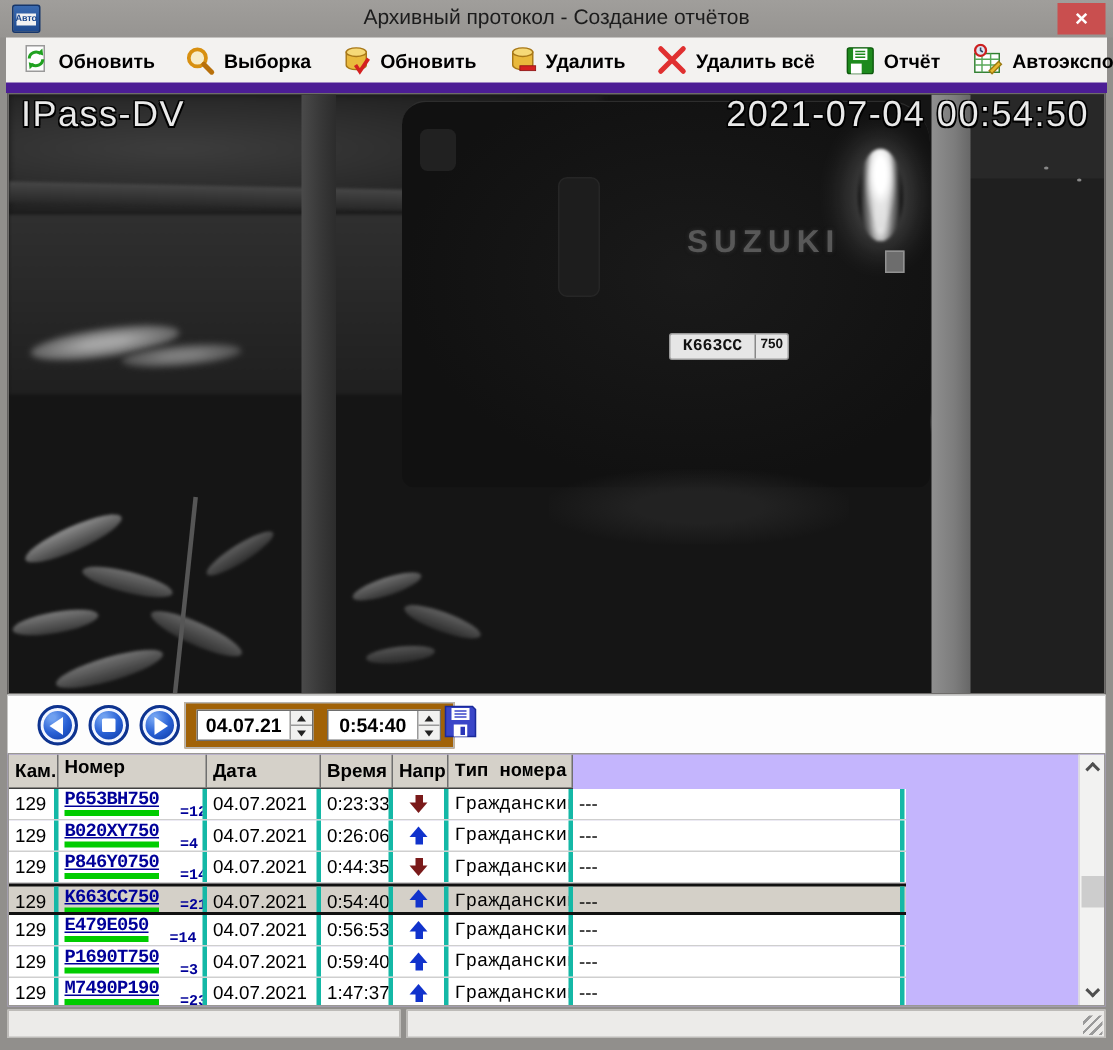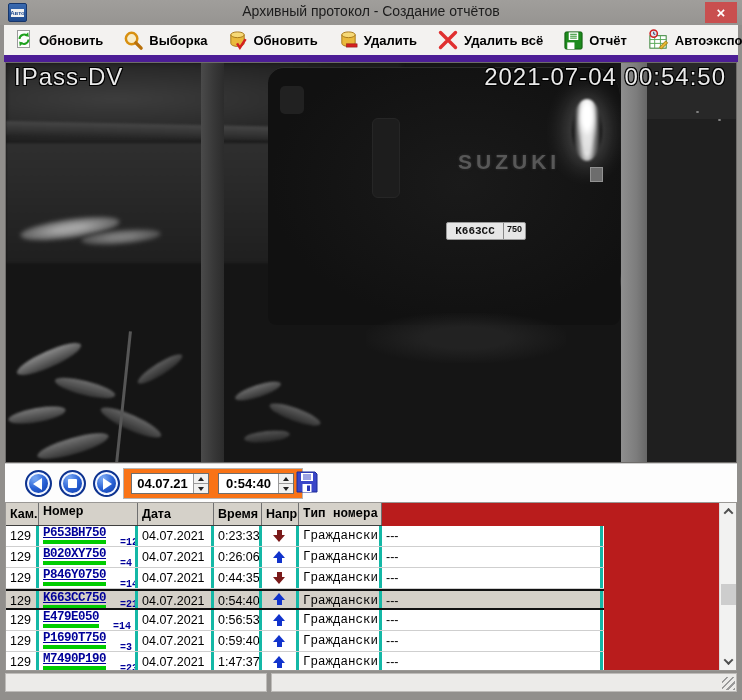--- a/index.html
+++ b/index.html
@@ -49,32 +49,32 @@
   .leaf{position:absolute;border-radius:50%;filter:blur(1px);}
   .branch{position:absolute;left:116px;top:268px;width:3px;height:133px;background:#565656;transform:rotate(6deg);z-index:12;}
   .groundglow{position:absolute;left:360px;top:250px;width:200px;height:50px;background:radial-gradient(ellipse,#222 30%,transparent 75%);}
 
   
   .controls{position:absolute;left:5px;top:463px;width:732px;height:40px;background:#fdfdfd;border-top:1px solid #cfcfcf;}
   .pbtn{position:absolute;top:6px;width:27px;height:27px;border-radius:50%;background:radial-gradient(circle at 35% 28%,#6fa0f0 8%,#2a62d6 45%,#0d3aa6 85%);border:2px solid #0e338f;box-shadow:inset 0 0 0 2px #f2f6ff;display:flex;align-items:center;justify-content:center;}
   .g-left{width:0;height:0;border-top:6px solid transparent;border-bottom:6px solid transparent;border-right:9px solid #fff;margin-right:2px;}
   .g-stop{width:9px;height:9px;background:#fff;border-radius:1px;}
   .g-right{width:0;height:0;border-top:6px solid transparent;border-bottom:6px solid transparent;border-left:9px solid #fff;margin-left:2px;}
-  .spinpanel{position:absolute;left:118px;top:4px;width:180px;height:31px;background:#f97316;border:1px solid #b6b4b2;}
+  .spinpanel{position:absolute;left:118px;top:4px;width:180px;height:31px;background:#a16207;border:1px solid #b6b4b2;}
   .spinbox{position:absolute;top:4px;height:21px;background:#fff;border:1px solid #6e6e6e;display:flex;}
   .spinbox .val{flex:1;font-size:13px;font-weight:bold;color:#000;display:flex;align-items:center;justify-content:center;font-family:"Liberation Sans",sans-serif;}
   .spincol{width:15px;border-left:1px solid #9a9a9a;display:flex;flex-direction:column;background:#f1f1f0;}
   .spincell{flex:1;display:flex;align-items:center;justify-content:center;}
   .spincell + .spincell{border-top:1px solid #9a9a9a;}
   .tri-up{width:0;height:0;border-left:3.5px solid transparent;border-right:3.5px solid transparent;border-bottom:4px solid #222;}
   .tri-down{width:0;height:0;border-left:3.5px solid transparent;border-right:3.5px solid transparent;border-top:4px solid #222;}
   .savebtn{position:absolute;left:288px;top:6px;width:27px;height:27px;display:flex;align-items:center;justify-content:center;}
 
   
-  .tablewrap{position:absolute;left:5px;top:502px;width:732px;height:169px;background:#b91c1c;border:1px solid #9a9895;overflow:hidden;}
+  .tablewrap{position:absolute;left:5px;top:502px;width:732px;height:169px;background:#c4b5fd;border:1px solid #9a9895;overflow:hidden;}
   .thead{position:absolute;left:0;top:0;height:23px;display:flex;background:#d5d1c9;border-bottom:1px solid #3f3f3f;z-index:2;}
   .hcell{border-right:1px solid #6f6f6f;font-size:12.5px;font-weight:bold;color:#000;padding:4px 0 0 4px;white-space:nowrap;overflow:hidden;}
   .tbody{position:absolute;left:0;top:23px;bottom:0;width:600px;overflow:hidden;}
   .trow{display:flex;height:21px;width:598px;border-bottom:1px solid #cfcfcf;background:#fff;}
   .trow.selected{background:#d4d0c8;border-top:2px solid #111;border-bottom:2px solid #111;}
   .tcell{border-right:3px solid #14b8a6;font-size:12.5px;color:#000;padding:3px 0 0 4px;white-space:nowrap;overflow:hidden;}
   .c-cam{width:33px;} .c-num{width:99px;padding-top:1px;display:flex;align-items:flex-start;} .c-date{width:76px;} .c-time{width:48px;}
   .c-dir{width:37px;display:flex;align-items:center;justify-content:center;padding:0;} .c-type{width:83px;font-family:Liberation Mono, monospace;} .c-com{width:221px;}
   .plate-wrap{display:inline-flex;flex-direction:column;}
   .plate-link{font-family:"Liberation Mono",monospace;font-size:12.5px;font-weight:bold;color:#000099;text-decoration:underline;line-height:12px;letter-spacing:-0.5px;}

